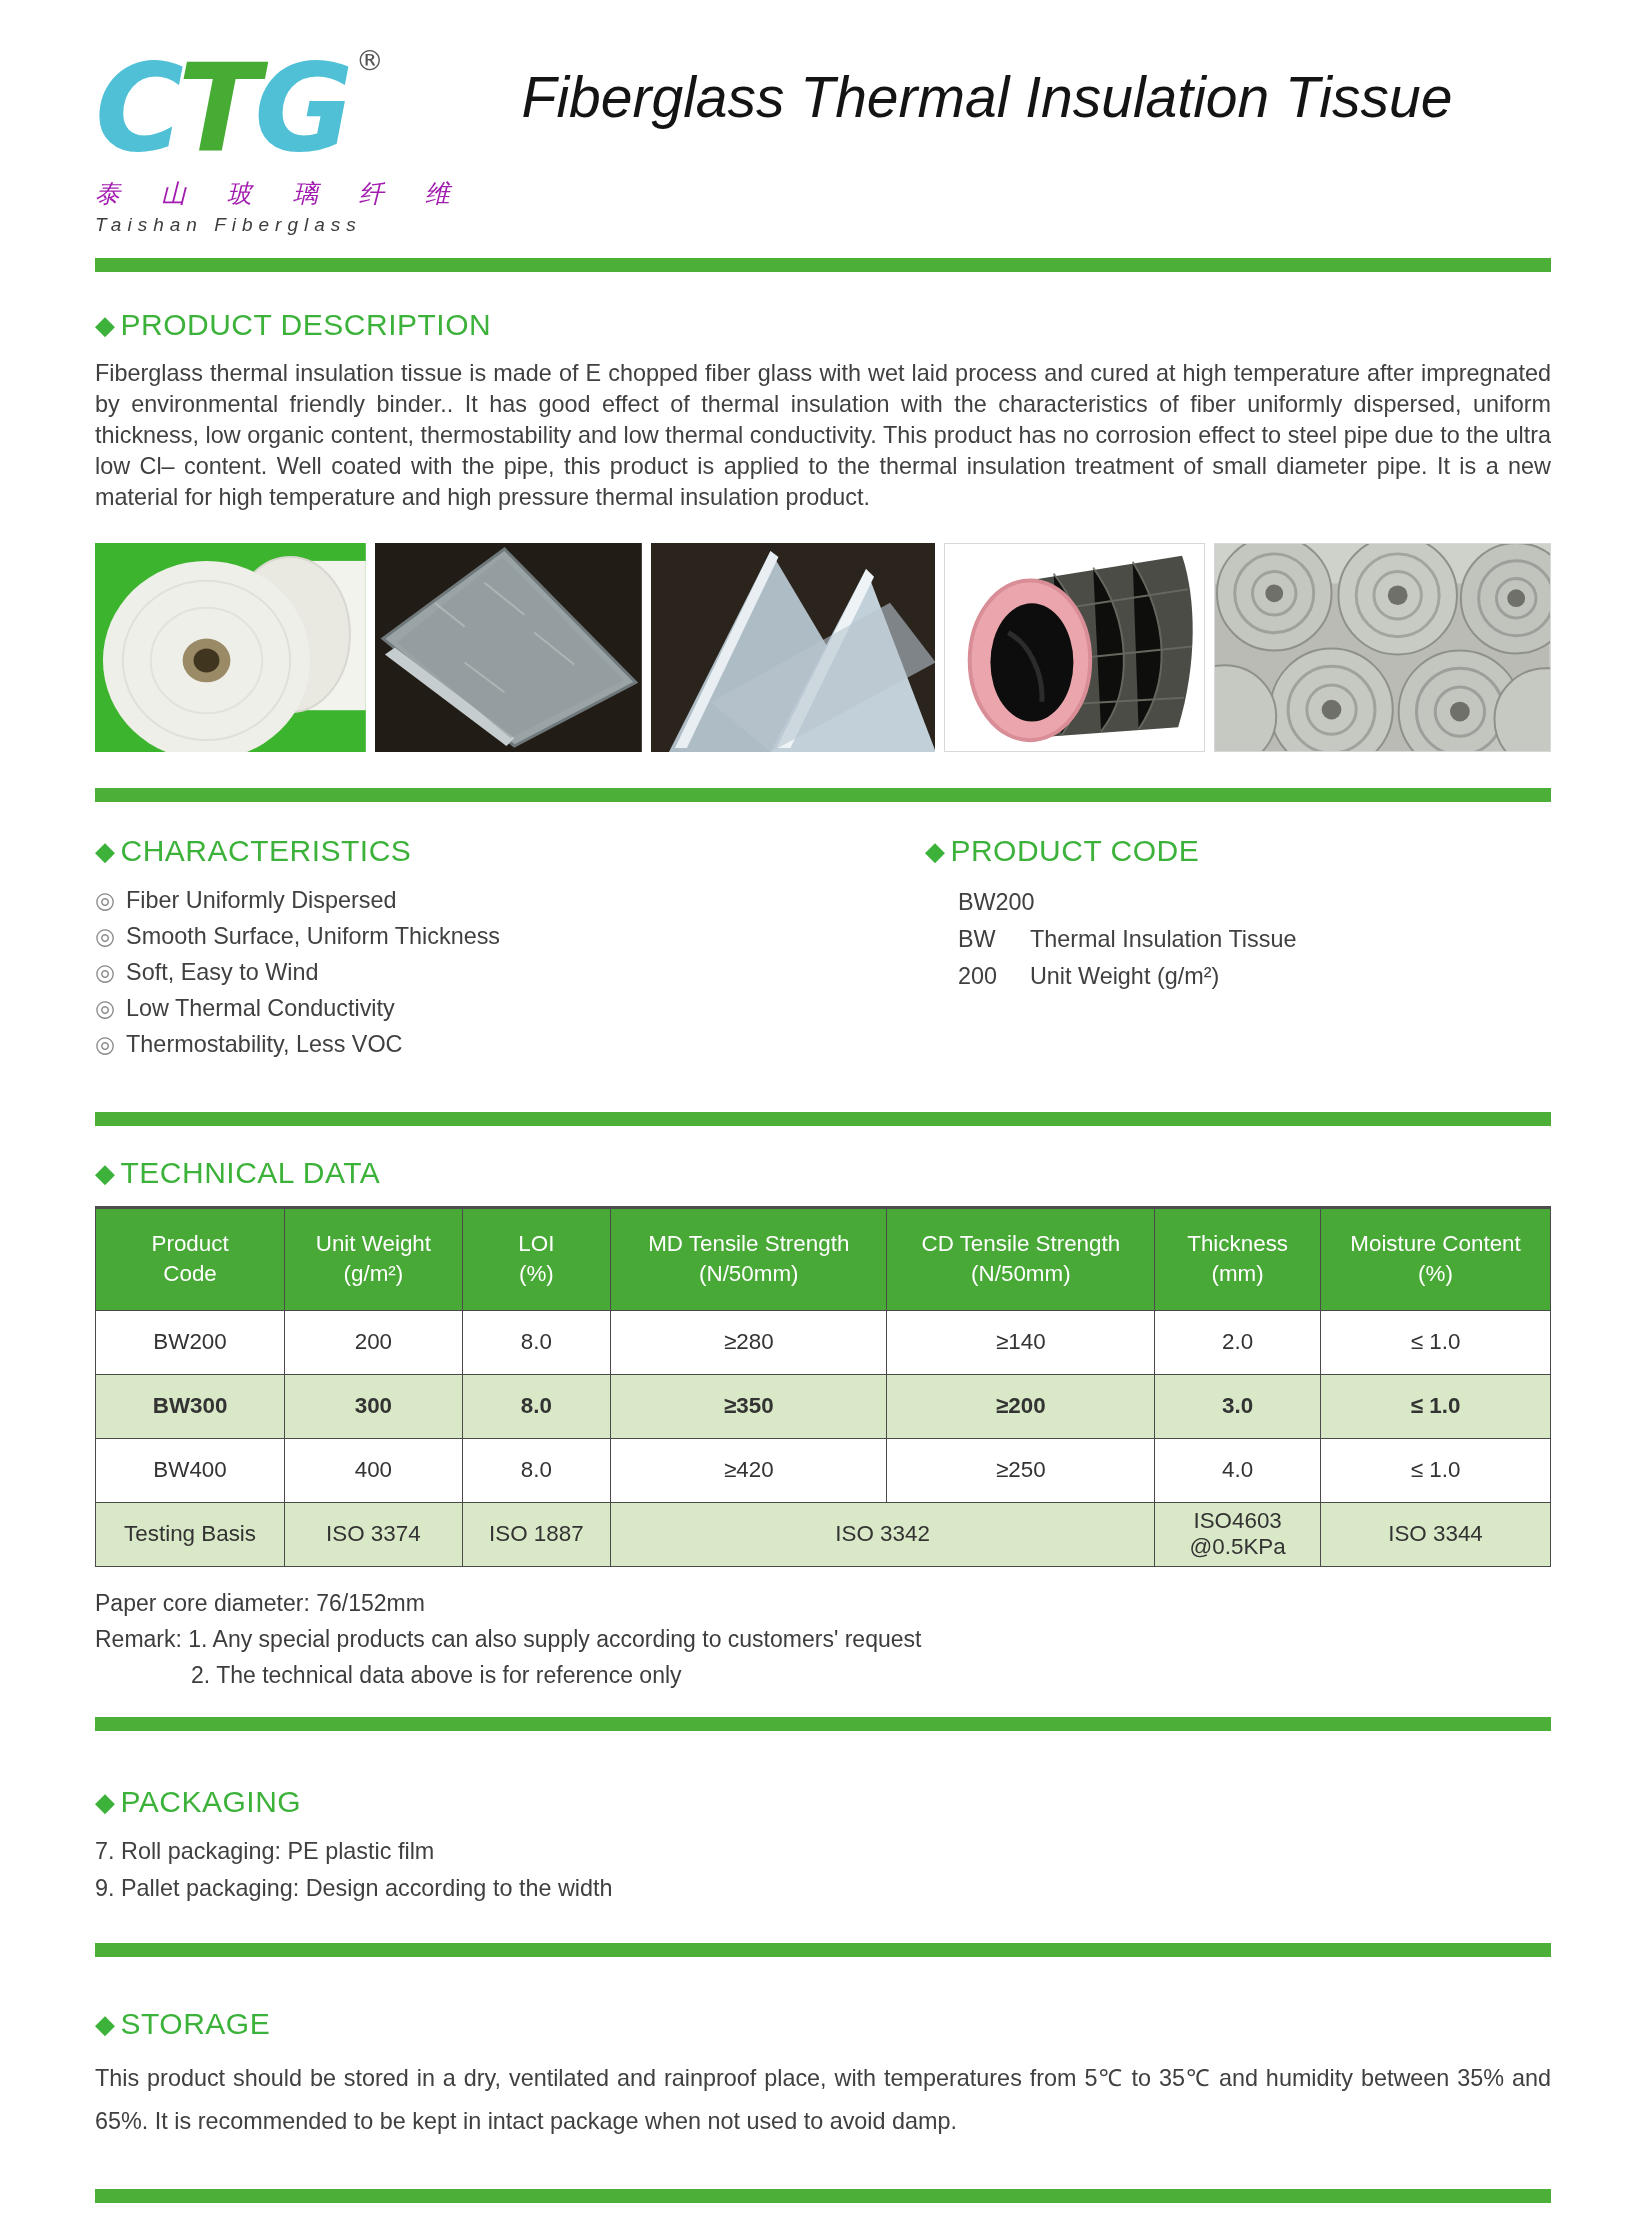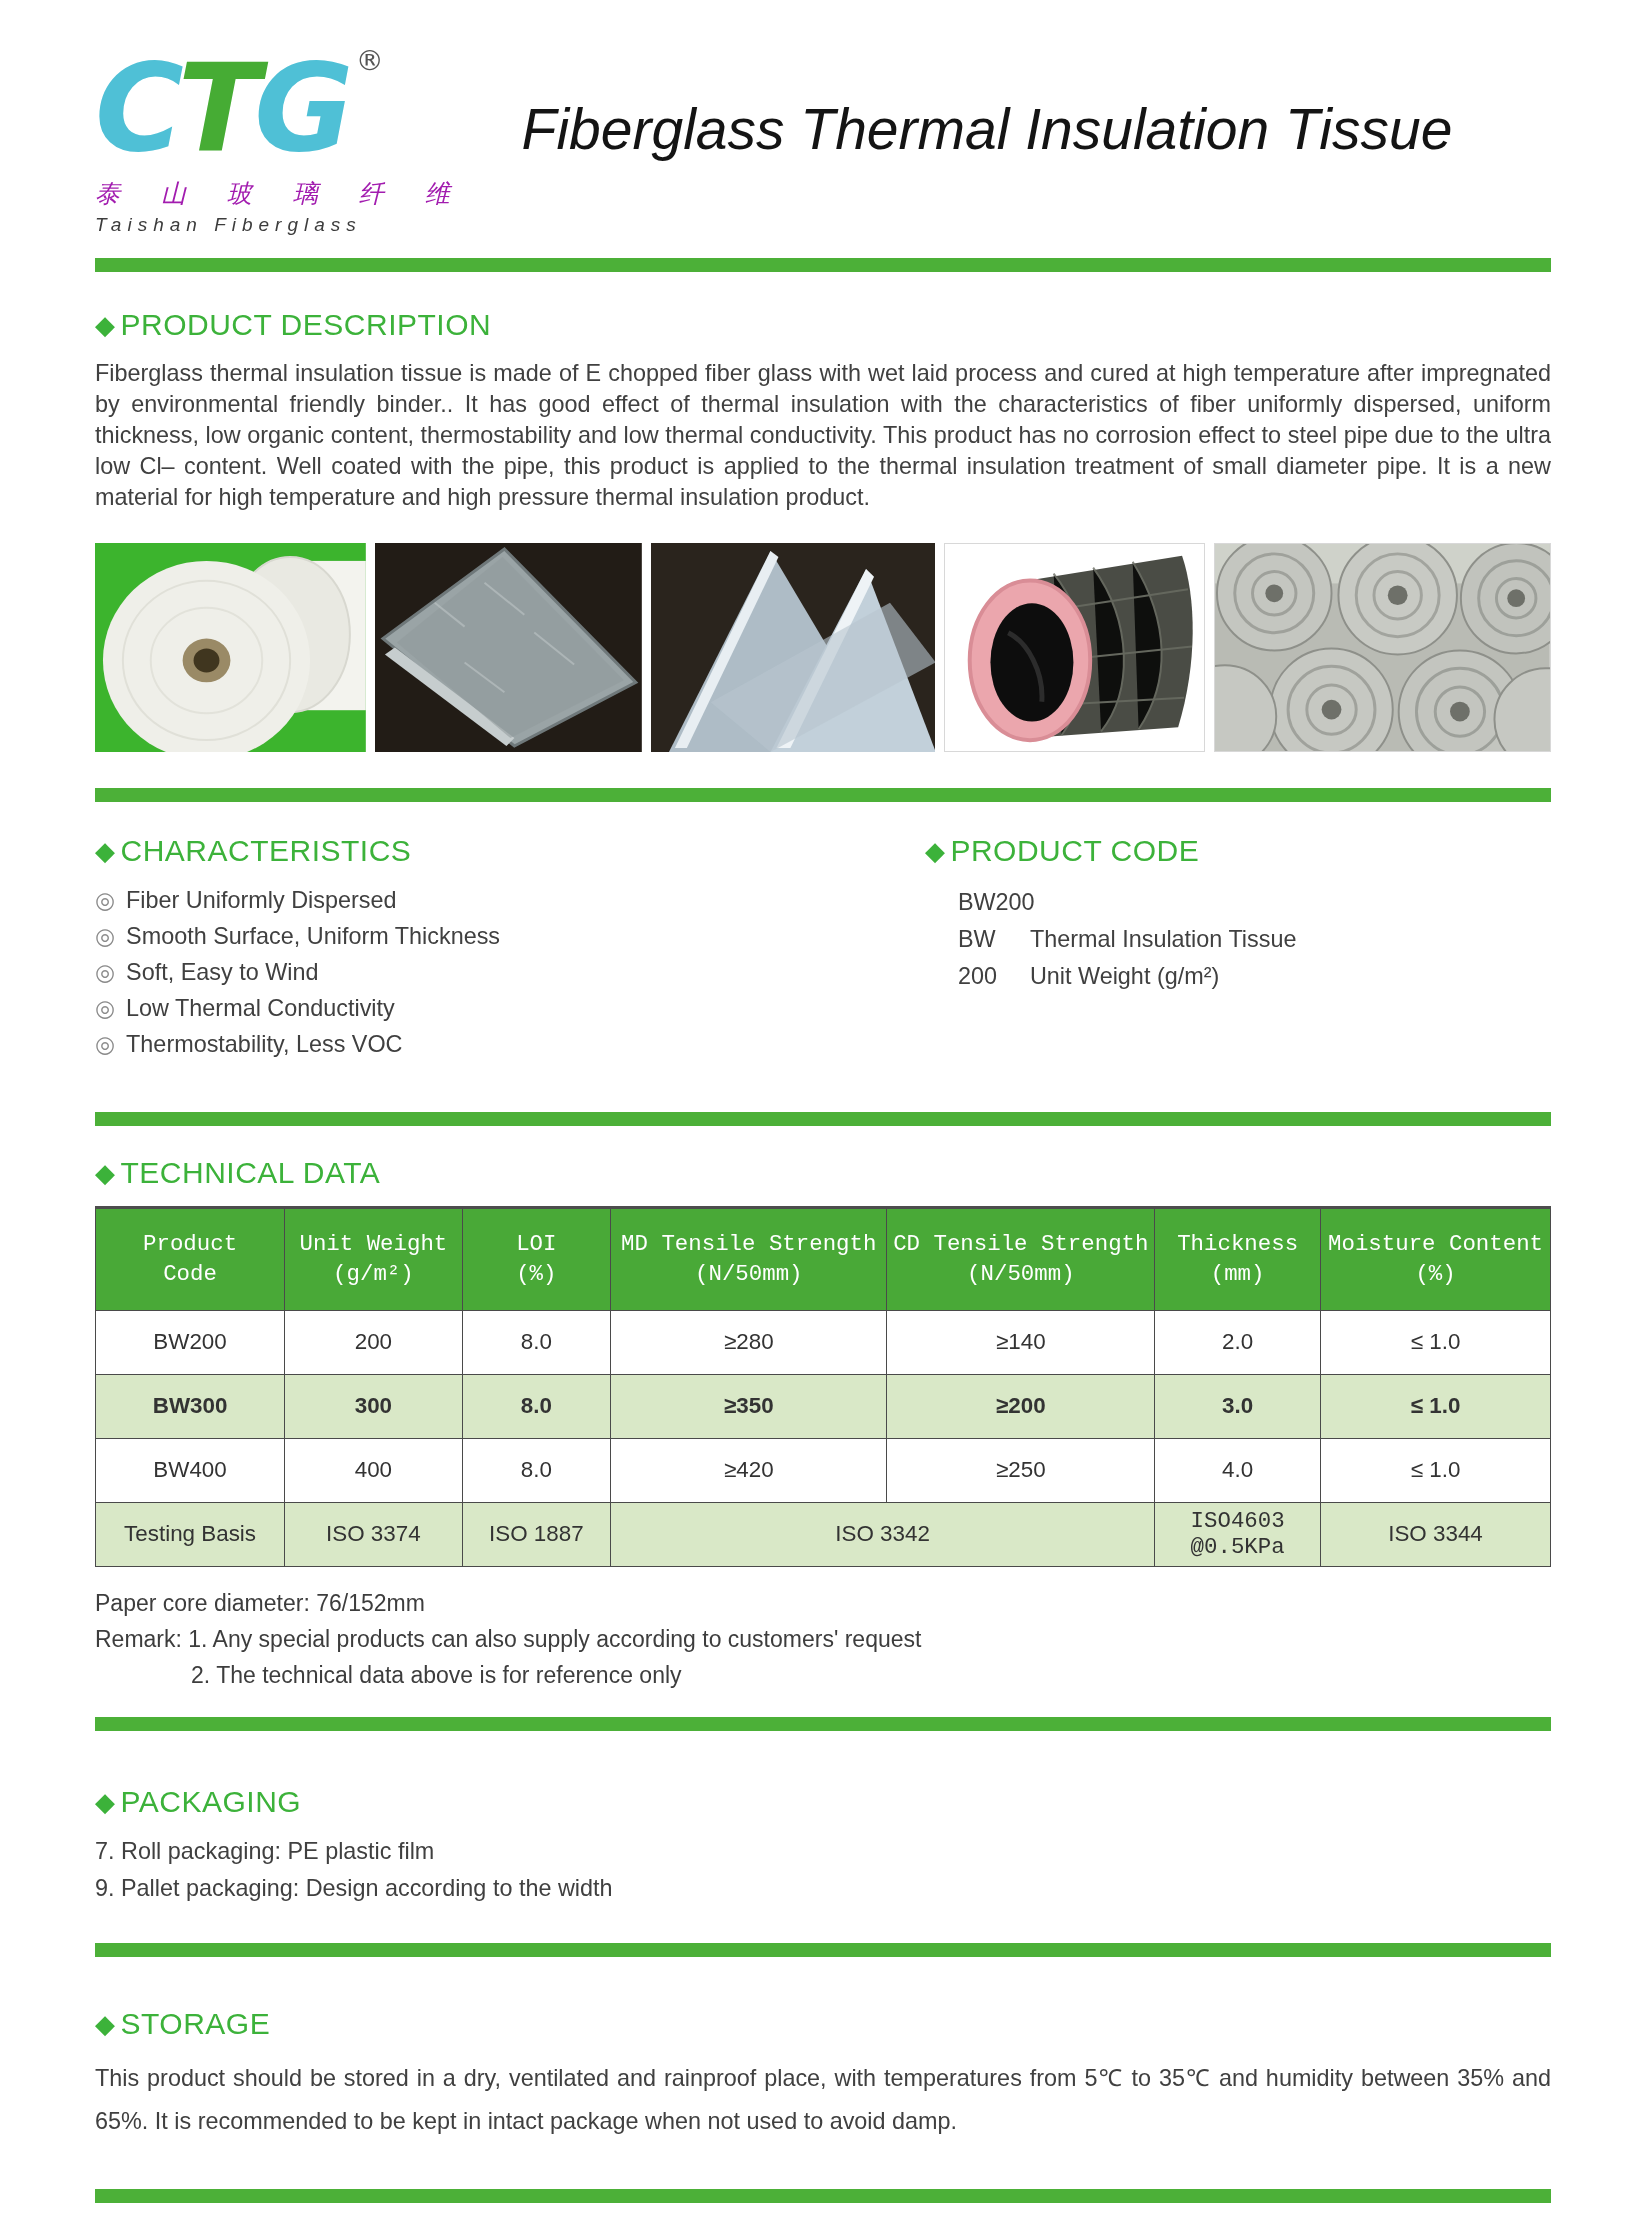--- a/index.html
+++ b/index.html
@@ -15,21 +15,21 @@
   .logo-block { width:328px; flex:0 0 328px; padding-top:52px; }
   .logo-ctg { font-family:"DejaVu Sans", sans-serif; font-weight:bold;
     font-size:121px; line-height:0.95; letter-spacing:-6px; white-space:nowrap; }
   .logo-ctg .lc { color:#4fc0d6; }
   .logo-ctg .lt { color:#46ac34; }
   .logo-ctg .lg { color:#4fc0d6; }
   .logo-reg { font-size:28px; color:#555; vertical-align:top; letter-spacing:0;
     position:relative; top:-4px; left:8px; font-weight:normal; }
   .logo-cn { font-size:25px; color:#a21caf; letter-spacing:17px; margin-top:10px; white-space:nowrap; }
   .logo-en { font-size:19px; color:#3c3c3c; letter-spacing:6px; margin-top:4px; white-space:nowrap; }
-  .title-wrap { flex:1; text-align:center; padding-top:96px; }
+  .title-wrap { flex:1; text-align:center; padding-top:64px; }
   .doc-title { font-size:57px; color:#141414; font-weight:normal; margin:0; white-space:nowrap; }
   
   .bar { height:14px; background:#4cb038; width:100%; }
   .bar-1 { margin-top:22px; }
   .bar-2 { margin-top:36px; }
   .bar-3 { margin-top:50px; }
   .bar-4 { margin-top:24px; }
   .bar-5 { margin-top:36px; }
   .bar-6 { margin-top:46px; }
   
@@ -63,21 +63,21 @@
   
   .tech-h { margin-top:30px; }
   table.tech { border-collapse:collapse; width:100%; margin-top:16px;
     border-top:3px solid #4d4d4d; }
   table.tech td, table.tech th { border:1.5px solid #4a4a4a; text-align:center;
     font-weight:normal; font-size:22.4px; color:#333; padding:0 4px; }
   table.tech thead th { background:#49a937; color:#ffffff; height:103px; line-height:30px; }
   table.tech tbody td { height:64px; }
   tr.row-alt td { background:#d9e8c7;font-weight:bold; }
   tr.row-test td { background:#d9e8c7; height:76px; }
-  .tline { display:block;font-family:Liberation Mono, monospace; }
+  .tline { display:block; }
   col.w1 { width:13%; } col.w2 { width:12.2%; } col.w3 { width:10.2%; }
   col.w4 { width:19%; } col.w5 { width:18.4%; } col.w6 { width:11.4%; }
   col.w7 { width:15.8%; }
   .tech-notes { margin-top:18px; font-size:23px; line-height:36px; color:#3d3d3d; }
   .note-indent { padding-left:96px; }
   
   .pack-h { margin-top:54px; }
   .pack-list { margin-top:14px; font-size:23.4px; line-height:37px; color:#404040; }
   .stor-h { margin-top:50px; }
   .stor-body { margin-top:16px; font-size:23.4px; line-height:43px; color:#404040;

